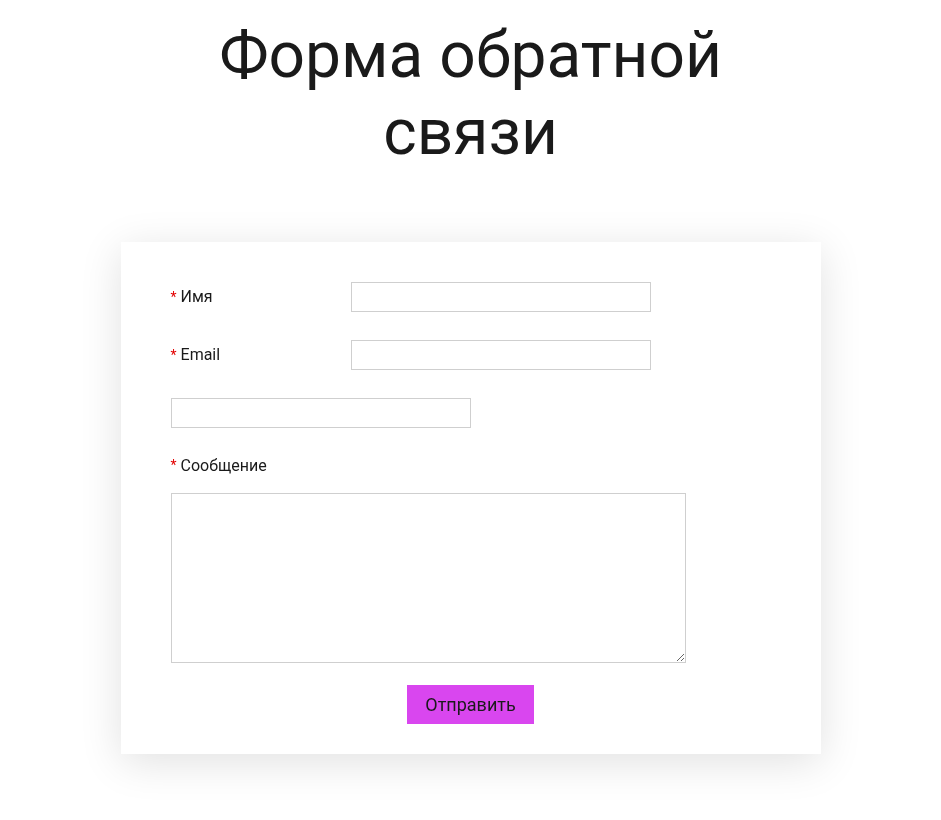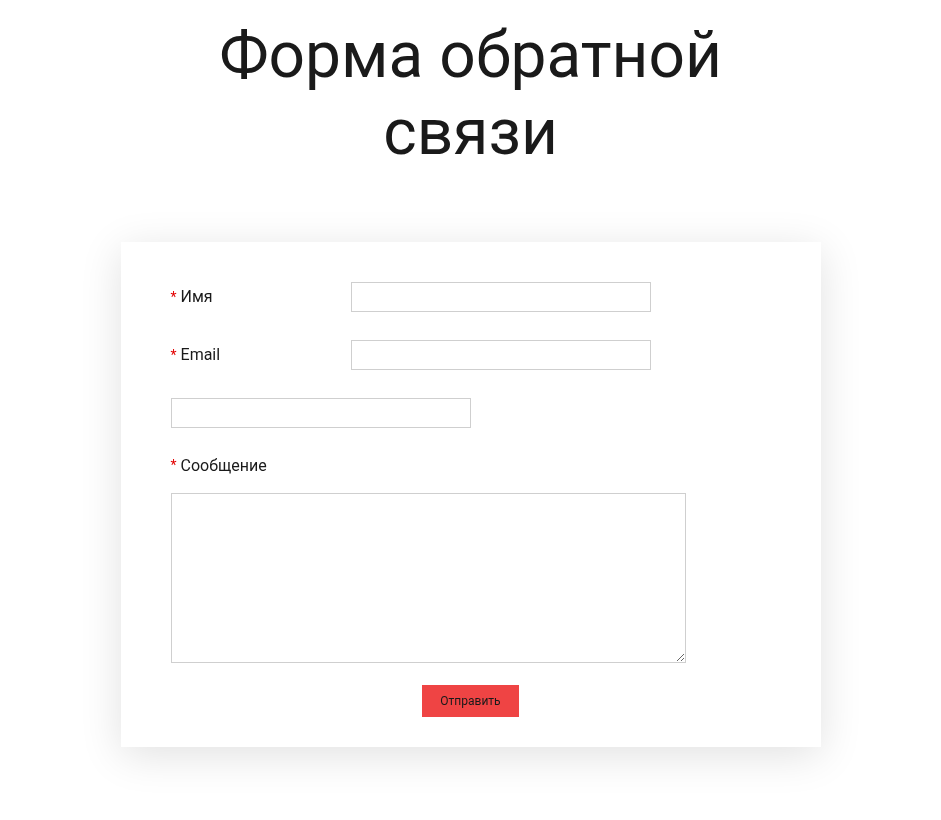--- a/index.html
+++ b/index.html
@@ -75,24 +75,24 @@
       font-family: inherit;
       resize: both;
       outline: none;
       display: block;
     }
     .submit-wrap {
       text-align: center;
       margin-top: 22px;
     }
     .submit-button {
-      background: #ef4444;
+      background: #d946ef;
       border: none;
       padding: 9px 18px;
-      font-size: 12px;
+      font-size: 18px;
       color: #1a1a1a;
       cursor: pointer;
       font-family: inherit;
     }
   </style>
 </head>
 <body>
 
 <h1 class="page-title">Форма обратной связи</h1>
 

